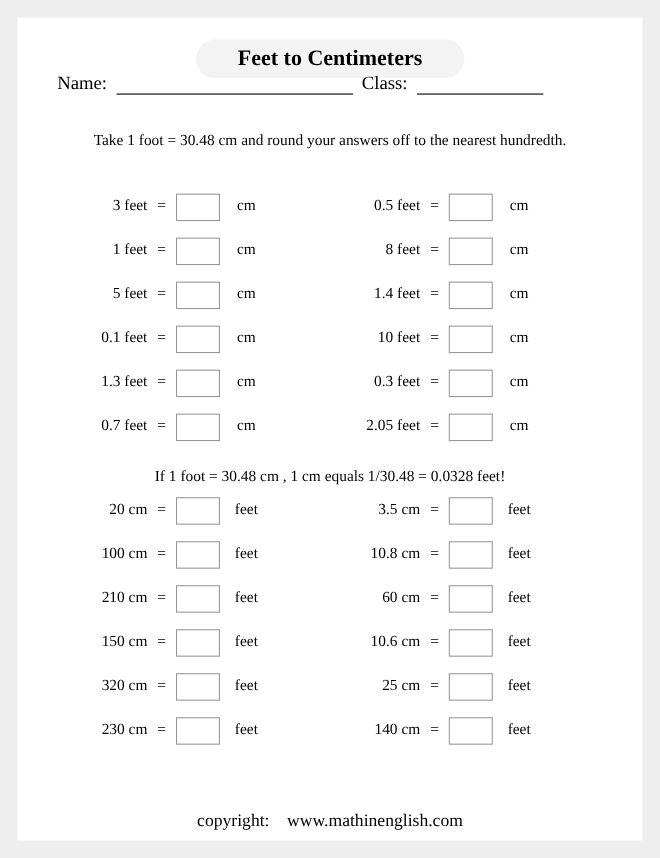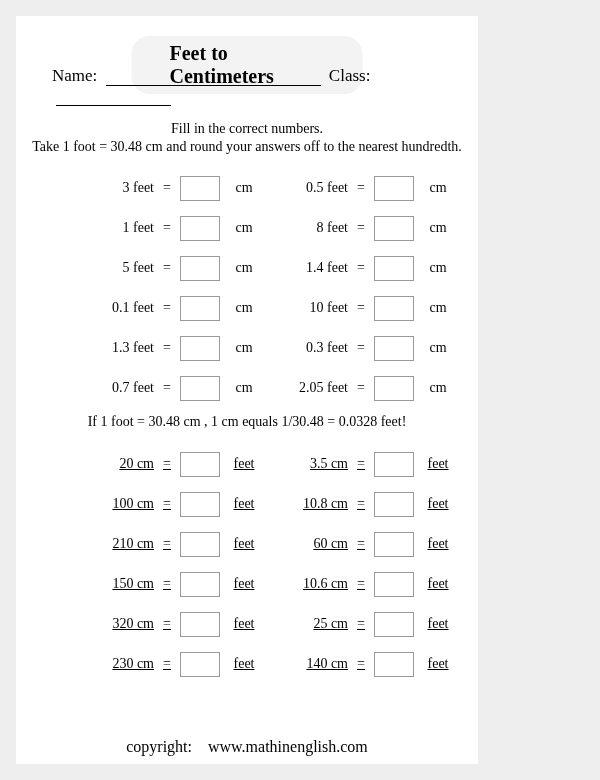--- a/index.html
+++ b/index.html
@@ -7,21 +7,21 @@
     padding: 0;
     background: #eeeeee;
     font-family: "Times New Roman", Times, serif;
     width: 600px;
     height: 780px;
     overflow: hidden;
   }
   .page {
     background: #ffffff;
     margin: 16px;
-    width: 462px;
+    width: 568px;
     height: 748px;
     box-sizing: border-box;
     position: relative;
   }
   .title-pill {
     position: absolute;
     top: 20px;
     left: 50%;
     transform: translateX(-50%);
     background: #f3f3f3;
@@ -60,26 +60,26 @@
     top: 104px;
     left: 0;
     right: 0;
     text-align: center;
     font-size: 14px;
     color: #000;
     line-height: 1.25;
   }
   .grid-container {
     position: absolute;
-    left: 52px;
+    left: 32px;
     right: 40px;
   }
   #grid1 { top: 152px; }
-  #mid-note { top: 398px; }
-  #grid2 { top: 428px; text-decoration: underline; }
+  #mid-note { top: 410px; }
+  #grid2 { top: 428px; }
   .mid-note {
     position: absolute;
     left: 0;
     right: 0;
     text-align: center;
     font-size: 14px;
     color: #000;
   }
   .row {
     display: flex;
@@ -133,21 +133,20 @@
   <div class="title-pill">Feet to Centimeters</div>
 
   <div class="name-row">
     <span>Name:</span>
     <span class="blank1"></span>
     <span>Class:</span>
     <span class="blank2"></span>
   </div>
 
   <div class="instructions">
-    <div>Fill in the correct numbers.</div>
     <div>Take 1 foot = 30.48 cm and round your answers off to the nearest hundredth.</div>
   </div>
 
   <div class="grid-container" id="grid1">
       <div class="row">
         <div class="cell">
           <span class="prompt">3 feet</span>
           <span class="eq">=</span>
           <span class="box"></span>
           <span class="unit">cm</span>

